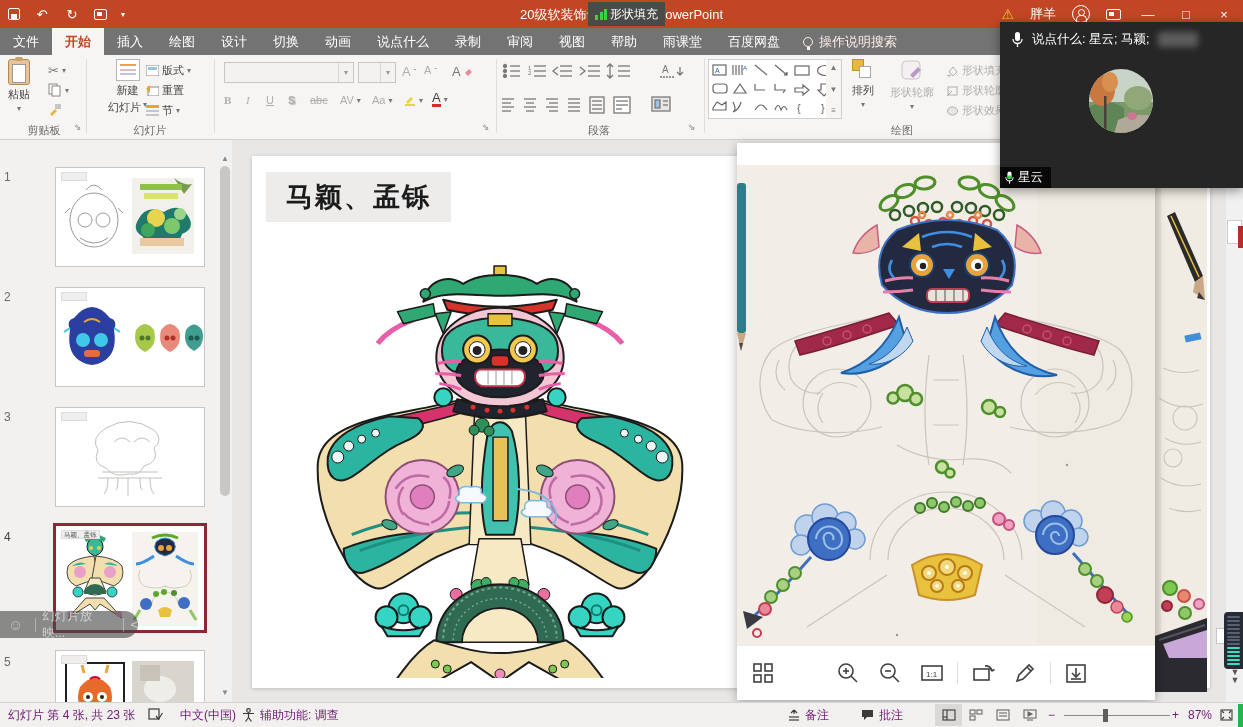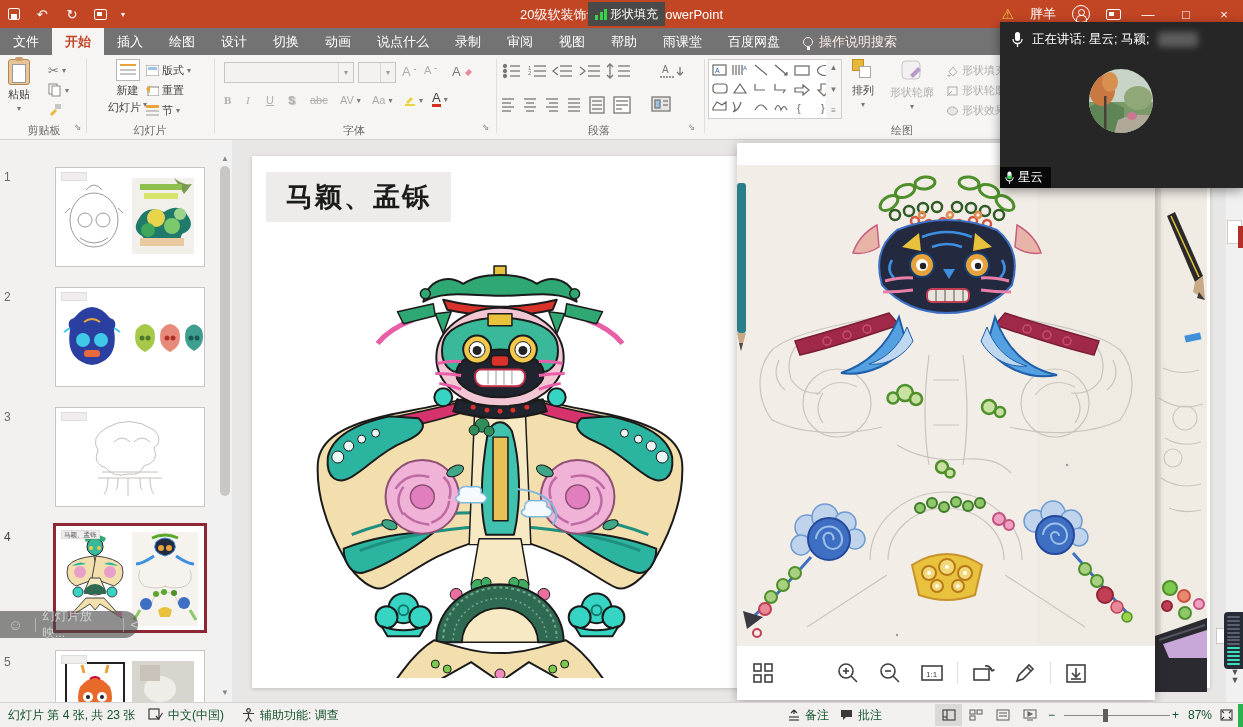--- a/index.html
+++ b/index.html
@@ -95,21 +95,21 @@
   .fitbox { left:1216px; top:628px; width:12px; height:16px; background:#fff; border:1px solid #c8c6c4; z-index:29; }
   .chev2 { left:1228px; top:648px; z-index:17; color:#555; font-size:9px; line-height:8px; text-align:center; width:14px; }
 
   
   .chatbar { left:0; top:611px; width:138px; height:27px; background:rgba(72,72,72,.62); border-radius:0 14px 14px 0; z-index:35; display:flex; align-items:center; color:#D8D8D8; }
   .smiley { font-size:15px; color:#c2c2c2; margin:0 6px 0 8px; }
   .cdiv { width:1px; height:14px; background:rgba(255,255,255,.35); margin:0 6px; }
   .chattext { font-size:12.5px; color:#cfcfcf; }
 
   
-  .statusbar { left:0; top:702px; width:1243px; height:25px; background:#F2F0EF; border-top:1px solid #D6D4D2; z-index:45; font-size:12px; color:#14532d; }
+  .statusbar { left:0; top:702px; width:1243px; height:25px; background:#F2F0EF; border-top:1px solid #D6D4D2; z-index:45; font-size:12px; color:#701a75; }
   .sb-item { position:absolute; top:0; height:24px; display:flex; align-items:center; gap:5px; }
   .viewbtns { position:absolute; left:935px; top:1px; display:flex; }
   .vb { width:27px; height:22px; display:flex; align-items:center; justify-content:center; }
   .vb.on { background:#DBD9D7; }
   .zoomline { position:absolute; left:1064px; top:12px; width:106px; height:1px; background:#8A8886; }
   .zoomthumb { position:absolute; left:1103px; top:6px; width:5px; height:13px; background:#605E5C; }
   .greenedge { left:1238px; top:704px; width:5px; height:23px; background:#28B24C; z-index:46; }
   svg { display:block; }
 </style>
 </head>
@@ -266,21 +266,20 @@
     <svg width="12" height="12" viewBox="0 0 12 12">
         <path d="M2,8 L7,3 L9,5 L4,10 Z" fill="#E8D43C"></path>
         <rect x="1" y="10" width="10" height="2" fill="#E8D43C"></rect>
       </svg>
     <span class="cv">▾</span>
   </div>
   <div class="smbtn" style="left:432px; top:37px">
     <span class="fbtn" style="color:#444; border-bottom:3px solid #D03020; line-height:12px">A</span>
     <span class="cv">▾</span>
   </div>
-  <div class="glabel" style="left:214px; width:280px">字体</div>
   <span class="launch" style="left:482px; right:auto">⇘</span>
   <div class="gsep" style="left:496px"></div>
 
   <svg class="abs" style="left:502px; top:8px" width="196" height="52" viewBox="0 0 196 52">
     <g stroke="#7a7876" stroke-width="1.3" fill="#7a7876">
       <circle cx="3" cy="3" r="1.5"></circle>
         <line x1="8" y1="3" x2="18" y2="3"></line>
         <circle cx="3" cy="8" r="1.5"></circle>
         <line x1="8" y1="8" x2="18" y2="8"></line>
         <circle cx="3" cy="13" r="1.5"></circle>
@@ -957,21 +956,21 @@
 <div class="abs chev2" style="top:646px">▲<br>▲</div>
 <div class="abs chev2" style="top:668px">▼<br>▼</div>
 
 <div class="abs meetpanel">
   <div class="speakrow">
     <svg width="11" height="16" viewBox="0 0 11 16">
       <rect x="3" y="0" width="5" height="9" rx="2.5" fill="#fff"></rect>
       <path d="M1,7 a4.5,4.5 0 0 0 9,0" fill="none" stroke="#fff" stroke-width="1.3"></path>
       <line x1="5.5" y1="12" x2="5.5" y2="15" stroke="#fff" stroke-width="1.3"></line>
     </svg>
-    <span>正在讲话: 星云; 马颖;</span>
+    <span>说点什么: 星云; 马颖;</span>
     <span class="blurname"></span>
   </div>
   <svg class="abs" style="left:88px; top:46px" width="66" height="66" viewBox="0 0 66 66">
     <defs>
         <clipPath id="avc">
           <circle cx="33" cy="33" r="32"></circle>
         </clipPath>
       </defs>
     <g clip-path="url(#avc)">
       <rect width="66" height="66" fill="#C8D4C8"></rect>
@@ -1007,39 +1006,39 @@
 <div class="abs statusbar">
   <div class="sb-item" style="left:8px">
       <span>幻灯片 第 4 张, 共 23 张</span>
     </div>
   <div class="sb-item" style="left:148px">
     <svg width="15" height="14" viewBox="0 0 15 14" fill="none" stroke="#3B3A39" stroke-width="1.2">
       <rect x="1" y="1" width="10" height="10"></rect>
         <path d="M8,8 l2.5,3 4,-6"></path>
     </svg>
   </div>
-  <div class="sb-item" style="left:168px">
+  <div class="sb-item" style="left:180px">
       <span>中文(中国)</span>
     </div>
   <div class="sb-item" style="left:242px">
     <svg width="13" height="14" viewBox="0 0 13 14" fill="none" stroke="#3B3A39" stroke-width="1.2">
       <circle cx="6.5" cy="2.5" r="1.8"></circle>
         <path d="M1,5.5 h11 M6.5,5.5 v4 M6.5,9.5 l-3,4 M6.5,9.5 l3,4"></path>
     </svg>
     <span>辅助功能: 调查</span>
   </div>
   <div class="sb-item" style="left:788px">
     <svg width="12" height="12" viewBox="0 0 12 12" fill="none" stroke="#3B3A39" stroke-width="1.2">
       <path d="M6,1 l-3,3 M6,1 l3,3 M6,1 v4"></path>
         <line x1="1" y1="8" x2="11" y2="8"></line>
         <line x1="1" y1="11" x2="11" y2="11"></line>
     </svg>
     <span>备注</span>
   </div>
-  <div class="sb-item" style="left:840px">
+  <div class="sb-item" style="left:861px">
     <svg width="13" height="12" viewBox="0 0 13 12">
       <path d="M1,1 h11 v7 h-6 l-3,3 v-3 h-2 Z" fill="#3B3A39"></path>
     </svg>
     <span>批注</span>
   </div>
   <div class="viewbtns">
     <span class="vb on">
       <svg width="14" height="12" viewBox="0 0 14 12" fill="none" stroke="#3B3A39" stroke-width="1.1">
           <rect x="1" y="1" width="12" height="10"></rect>
           <line x1="5" y1="1" x2="5" y2="11"></line>

